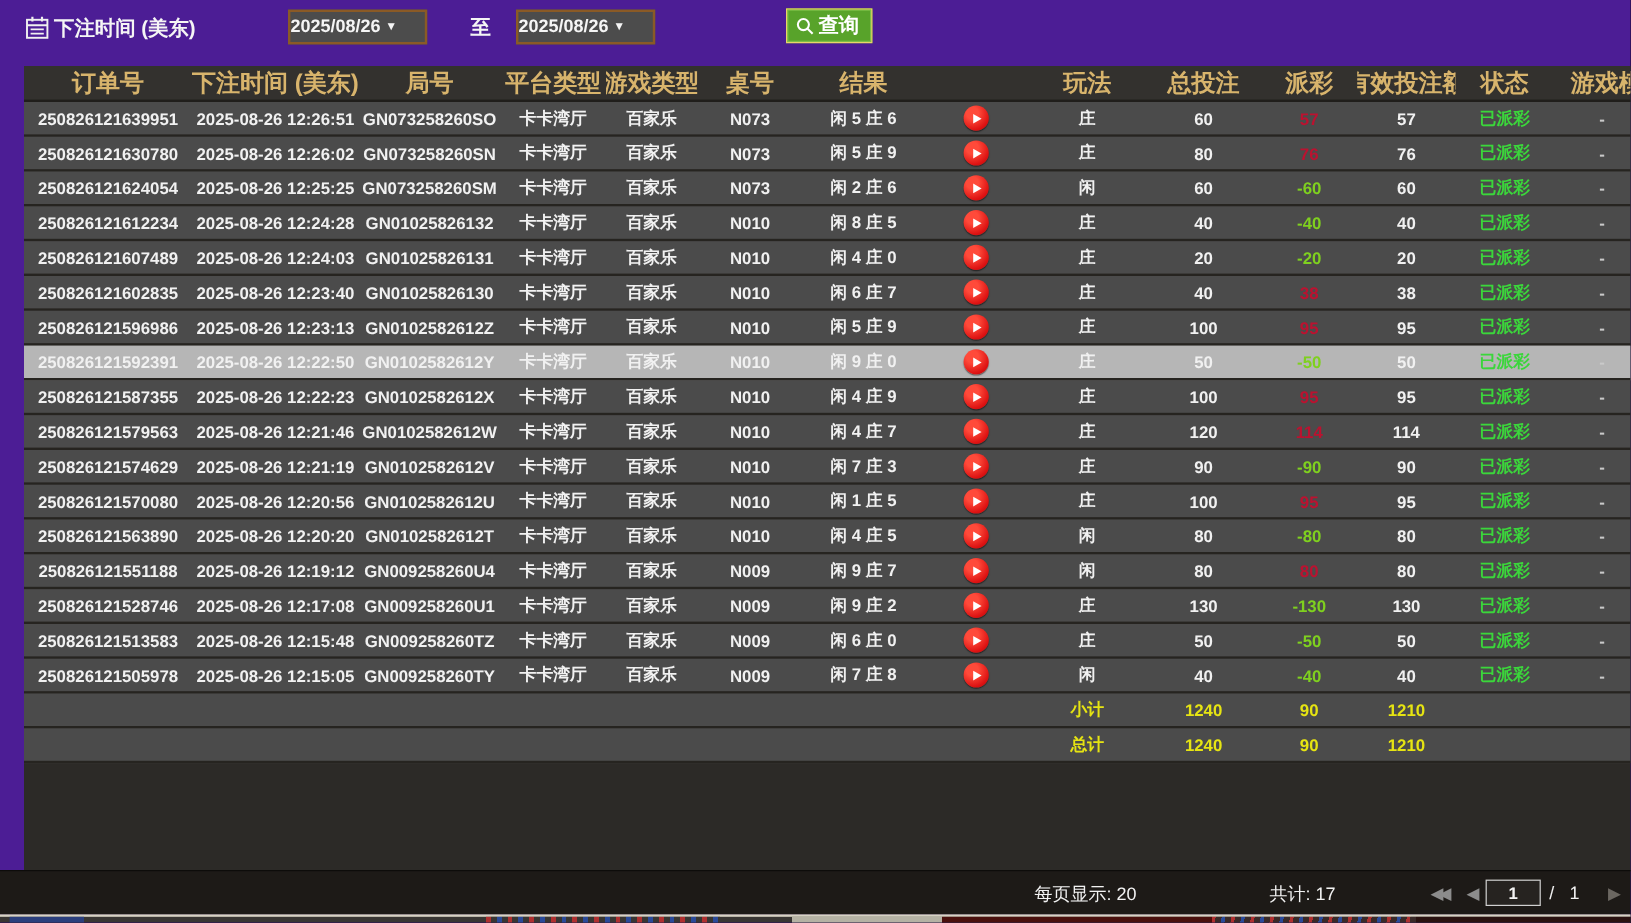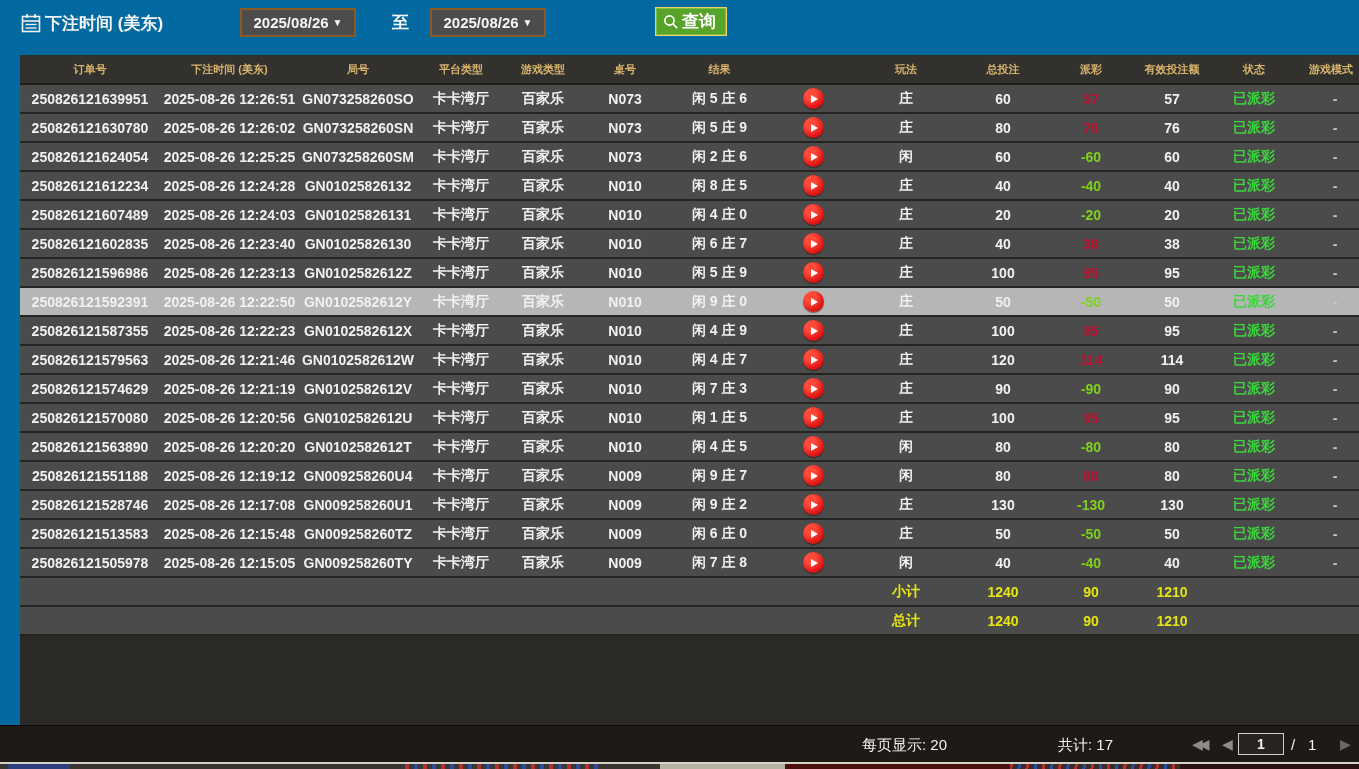--- a/index.html
+++ b/index.html
@@ -1,37 +1,37 @@
 <!DOCTYPE html>
 <html><head>
 <meta charset="utf-8">
 <style>
   html,body{margin:0;padding:0;background:#000;}
-  .page{position:relative;width:1359px;height:769px;background:#0369a1;overflow:hidden;
+  .page{position:relative;width:1359px;height:769px;background:#4c1d95;overflow:hidden;
         font-family:"Liberation Sans","DejaVu Sans",sans-serif;-webkit-font-smoothing:antialiased;}
 
   
   .topbar{position:absolute;top:0;left:0;right:0;height:50px;}
   .cal{position:absolute;left:21px;top:13px;width:20px;height:20px;}
   .title{position:absolute;left:45px;top:12px;color:#f5f5f5;font-size:17px;font-weight:bold;}
   .datesel{position:absolute;top:8px;width:116px;height:29px;background:#4c4c4c;border:2px solid #8a5a26;
-           box-sizing:border-box;display:flex;align-items:center;justify-content:center;cursor:pointer;}
+           box-sizing:border-box;display:flex;align-items:center;cursor:pointer;}
   .datesel .dval{color:#f5f5f5;font-size:15px;font-weight:bold;}
   .datesel .arr{color:#f5f5f5;font-size:10px;margin-left:4px;}
   .ds1{left:240px;} .ds2{left:430px;}
   .tolbl{position:absolute;left:392px;top:11px;color:#f5f5f5;font-size:17px;font-weight:bold;}
   .searchbtn{position:absolute;left:655px;top:7px;height:29px;padding:0 10px 0 7px;background:#58a32a;
              border:1px solid #e9d36a;box-shadow:inset 0 0 0 1px #7cc047;display:flex;align-items:center;
              cursor:pointer;font-family:inherit;}
   .searchbtn .lbl{color:#ffffff;font-size:17px;font-weight:bold;margin-left:3px;}
 
   
   .panel{position:absolute;left:20px;top:55px;right:0;bottom:43px;background:#2c2a27;overflow:hidden;}
   .thead{display:flex;height:28px;background:#33312e;border-bottom:2px solid #201e1b;align-items:center;}
-  .hcell{color:#d8b46c;font-size:11px;font-weight:bold;display:flex;align-items:center;justify-content:center;
+  .hcell{color:#d8b46c;font-size:20px;font-weight:bold;display:flex;align-items:center;justify-content:center;
          height:100%;box-sizing:border-box;white-space:nowrap;overflow:hidden;}
   .row{display:flex;height:29px;background:#4b4b4b;border-bottom:2px solid #262420;box-sizing:border-box;
        align-items:center;cursor:pointer;}
   .row.sel{background:#b6b6b6;}
   .cell{color:#f1f1f1;font-size:14px;font-weight:bold;display:flex;align-items:center;justify-content:center;
         height:100%;box-sizing:border-box;white-space:nowrap;overflow:hidden;}
   .cell.win{color:#bb1230;}
   .cell.loss{color:#7fd01f;}
   .cell.st{color:#3bd63b;}
   .cell.modec{color:#c9c9c9;padding-left:16px;}

